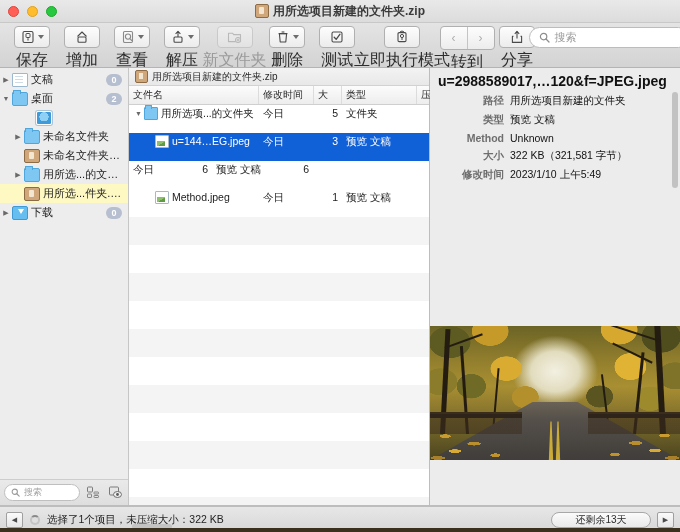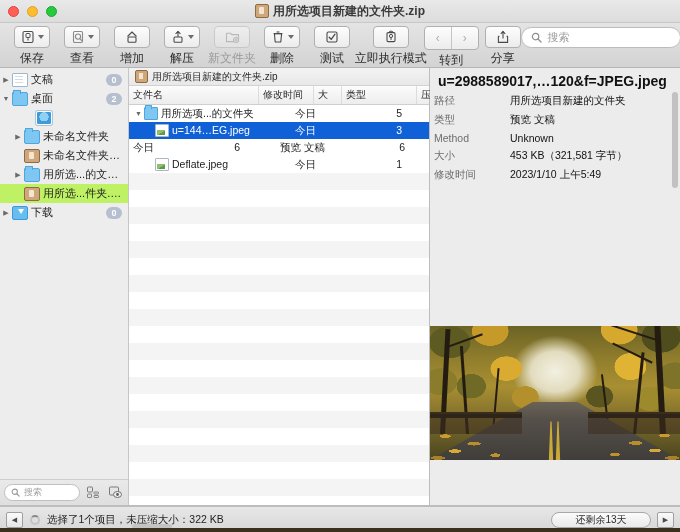--- a/index.html
+++ b/index.html
@@ -113,21 +113,21 @@
     align-items: center;
     justify-content: center;
     gap: 3px;
     padding: 0 5px;
     box-sizing: border-box;
     box-shadow: 0 1px 0 rgba(255,255,255,0.7) inset;
   }
   .tb-btn.disabled { opacity: 0.45; }
   .tb-label {
     margin-top: 2px;
-    font-size: 12px;
+    font-size: 16px;
     color: #2e2e2e;
     white-space: nowrap;
   }
   .tb-label.dim { color: #9a9a9a; }
   .chev {
     width: 0; height: 0;
     border-left: 3px solid transparent;
     border-right: 3px solid transparent;
     border-top: 4px solid #6d6d6d;
   }
@@ -193,21 +193,21 @@
   }
   .tree-row {
     height: 19px;
     display: flex;
     align-items: center;
     padding-right: 6px;
     font-size: 11px;
     color: #1d1d1d;
     white-space: nowrap;
   }
-  .tree-row.selected { background: #bef264; }
+  .tree-row.selected { background: #fef9c3; }
   .tw {
     width: 12px;
     flex: 0 0 12px;
     display: flex;
     align-items: center;
     justify-content: center;
     color: #6a6a6a;
     font-size: 7px;
   }
   .t-icon {
@@ -381,27 +381,26 @@
     padding: 0 4px;
     box-sizing: border-box;
     overflow: hidden;
     white-space: nowrap;
   }
   .fl-rows {
     flex: 1 1 auto;
     overflow: hidden;
   }
   .fl-row {
-    height: 17px;
+    height: 28px;
     display: flex;
     align-items: flex-start;
     font-size: 10.5px;
     color: #1c1c1c;
     white-space: nowrap;
-    gap: 32px;
   }
   .fl-row.alt { background: #f4f4f4; }
   .fl-row.sel { background: #1060d8; color: #fff; }
   .fl-row > div {
     height: 17px;
     line-height: 17px;
     padding: 0 4px;
     box-sizing: border-box;
     overflow: hidden;
     white-space: nowrap;
@@ -476,25 +475,26 @@
   .info-rows { padding: 0 4px; }
   .info-row {
     display: flex;
     align-items: baseline;
     margin-bottom: 5px;
     font-size: 10.5px;
   }
   .ir-label {
     width: 76px;
     flex: 0 0 76px;
-    text-align: left;
+    text-align: right;
     color: #6e6e6e;
     padding-right: 6px;
     box-sizing: border-box;
     white-space: nowrap;
+    font-weight: bold;
   }
   .ir-value {
     color: #111;
     white-space: nowrap;
     overflow: hidden;
     text-overflow: ellipsis;
   }
   .info-scroll {
     position: absolute;
     right: 2px;
@@ -699,37 +699,37 @@
           <path d="M7 8.2v2.4" stroke="#4a4a4a" stroke-width="1.1"></path>
         </svg>
         <span class="chev"></span>
       </div>
       <div class="tb-label">保存</div>
     </div>
 
     <div class="tb-item">
       <div class="tb-btn">
         <svg class="gly" width="14" height="14" viewBox="0 0 14 14">
+          <path d="M2.5 6.5 L7 2 L11.5 6.5" fill="none" stroke="#4a4a4a" stroke-width="1.1" stroke-linejoin="round"></path>
+          <rect x="3" y="7" width="8" height="5.2" rx="1" fill="none" stroke="#4a4a4a" stroke-width="1.1"></rect>
+        </svg>
+      </div>
+      <div class="tb-label">增加</div>
+    </div>
+
+    <div class="tb-item">
+      <div class="tb-btn">
+        <svg class="gly" width="14" height="14" viewBox="0 0 14 14">
           <rect x="2.5" y="1.5" width="9" height="11" rx="1.2" fill="none" stroke="#8a8a8a" stroke-width="1.1"></rect>
           <circle cx="7" cy="6.6" r="2.6" fill="none" stroke="#8a8a8a" stroke-width="1.1"></circle>
           <path d="M9 8.6 L11 10.8" stroke="#8a8a8a" stroke-width="1.2"></path>
         </svg>
         <span class="chev"></span>
       </div>
       <div class="tb-label">查看</div>
-    </div>
-
-    <div class="tb-item">
-      <div class="tb-btn">
-        <svg class="gly" width="14" height="14" viewBox="0 0 14 14">
-          <path d="M2.5 6.5 L7 2 L11.5 6.5" fill="none" stroke="#4a4a4a" stroke-width="1.1" stroke-linejoin="round"></path>
-          <rect x="3" y="7" width="8" height="5.2" rx="1" fill="none" stroke="#4a4a4a" stroke-width="1.1"></rect>
-        </svg>
-      </div>
-      <div class="tb-label">增加</div>
     </div>
 
     <div class="tb-item">
       <div class="tb-btn">
         <svg class="gly" width="14" height="14" viewBox="0 0 14 14">
           <path d="M7 1.6 L7 7" stroke="#4a4a4a" stroke-width="1.1"></path>
           <path d="M4.6 3.8 L7 1.4 L9.4 3.8" fill="none" stroke="#4a4a4a" stroke-width="1.1" stroke-linejoin="round"></path>
           <rect x="3" y="7" width="8" height="5.2" rx="1" fill="none" stroke="#4a4a4a" stroke-width="1.1"></rect>
         </svg>
         <span class="chev"></span>
@@ -955,21 +955,21 @@
           <div class="col-kind">预览 文稿</div>
           <div class="col-comp">6</div>
 
         </div>
 
         <div class="fl-row">
           <div class="col-name">
             <span class="n-tw"></span>
             <span class="n-tw"></span>
             <span class="f-icon fi-img"></span>
-            <span class="fname">Deflate.jpeg</span>
+            <span class="fname">Method.jpeg</span>
           </div>
           <div class="col-date">今日</div>
           <div class="col-size">1</div>
           <div class="col-kind">预览 文稿</div>
           <div class="col-comp">1</div>
 
         </div>
 
         <div class="fl-row alt"></div>
         <div class="fl-row"></div>
@@ -1006,21 +1006,21 @@
         <div class="info-row">
           <span class="ir-label">类型</span>
           <span class="ir-value">预览 文稿</span>
         </div>
         <div class="info-row">
           <span class="ir-label">Method</span>
           <span class="ir-value">Unknown</span>
         </div>
         <div class="info-row">
           <span class="ir-label">大小</span>
-          <span class="ir-value">453 KB（321,581 字节）</span>
+          <span class="ir-value">322 KB（321,581 字节）</span>
         </div>
         <div class="info-row">
           <span class="ir-label">修改时间</span>
           <span class="ir-value">2023/1/10 上午5:49</span>
         </div>
       </div>
 
       <div class="info-scroll"></div>
 
       <div class="preview-wrap">

